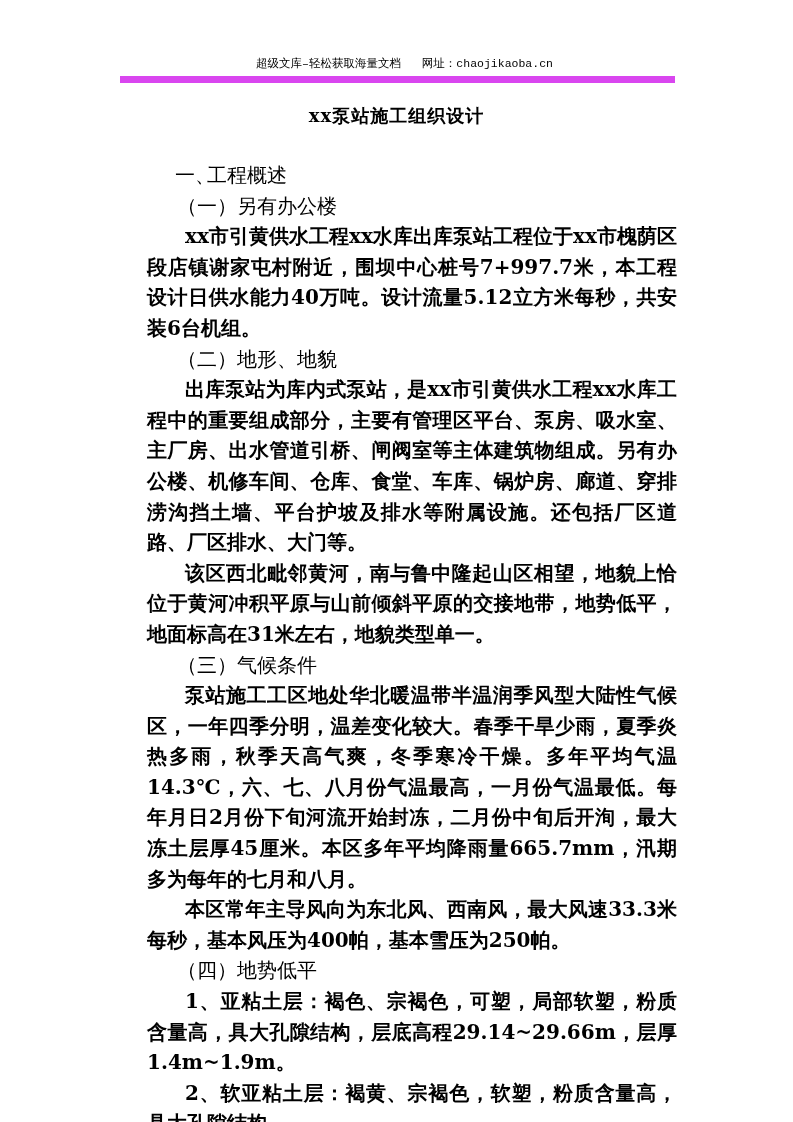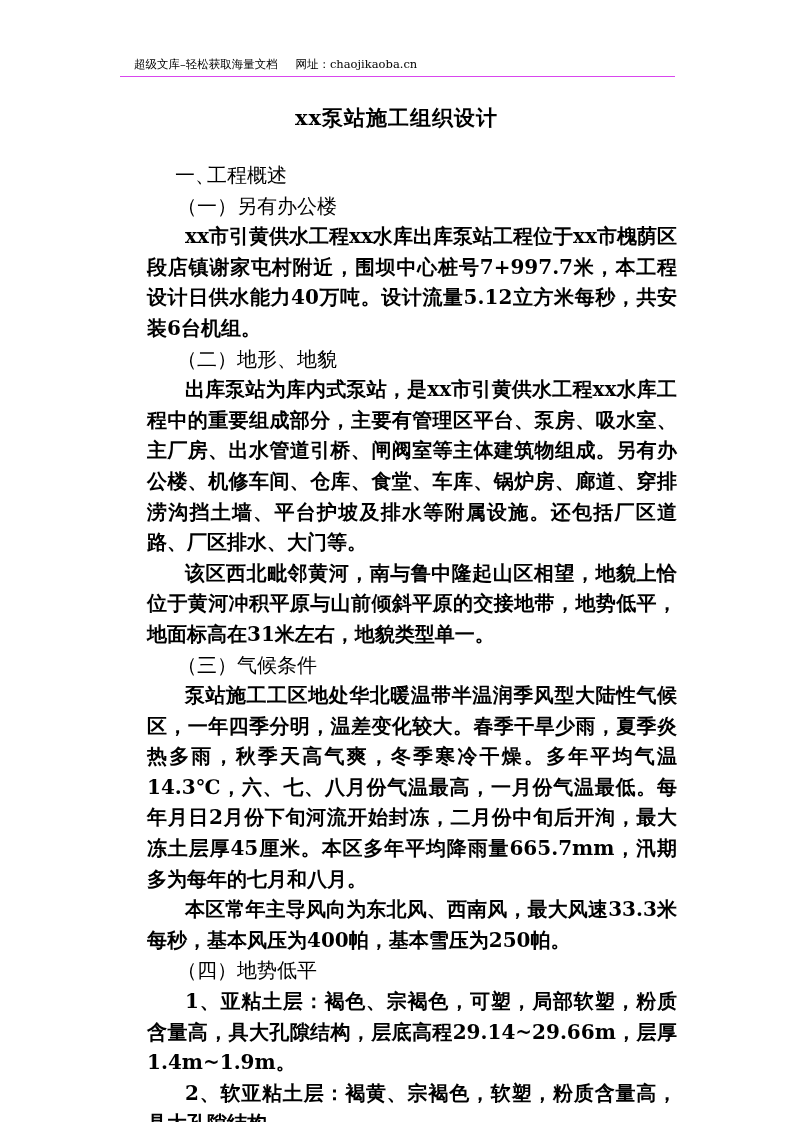--- a/index.html
+++ b/index.html
@@ -1,22 +1,22 @@
 <!DOCTYPE html>
 <html><head>
 <meta charset="utf-8">
 <style>
   html, body { margin:0; padding:0; background:#ffffff; }
   body { width:793px; height:1122px; position:relative; overflow:hidden;
          font-family:"DejaVu Serif","Liberation Serif",serif; color:#000; }
   .header { position:absolute; left:120px; top:56px; width:555px; height:20px;
-            border-bottom:1px solid #d946ef; font-size:11.5px; text-align:left; line-height:16px; }
+            border-bottom:7px solid #d946ef; font-size:11.5px; text-align:center; line-height:16px;font-family:Liberation Mono, monospace; }
   .header span { margin-left:14px; }
   .title { position:absolute; left:0; top:104px; width:793px; text-align:center;
-           font-size:21px; font-weight:bold; letter-spacing:1px; }
+           font-size:18px; font-weight:bold; letter-spacing:1px; }
   .content { position:absolute; left:147px; top:160px; width:530px; font-size:20px; line-height:30.6px; }
   .p { margin:0; text-align:justify; text-justify:inter-character; }
   .indent { text-indent:38px;font-weight:bold; }
   .h1 { text-indent:14px; }
   .h1 .num { display:inline-block; width:46px; }
   .h2 { text-indent:30px; }
 </style>
 </head>
 <body>
 

